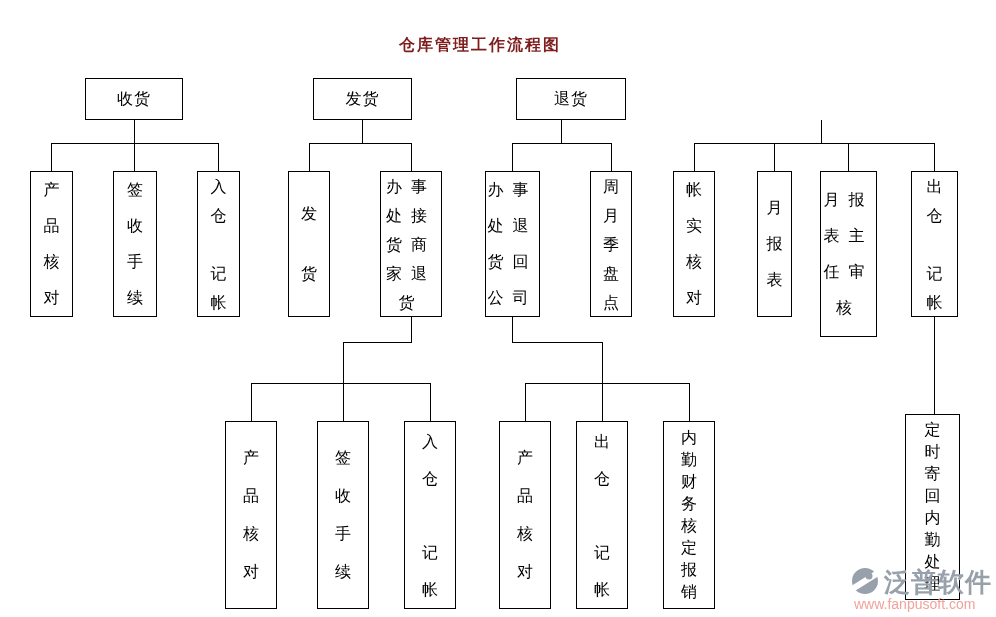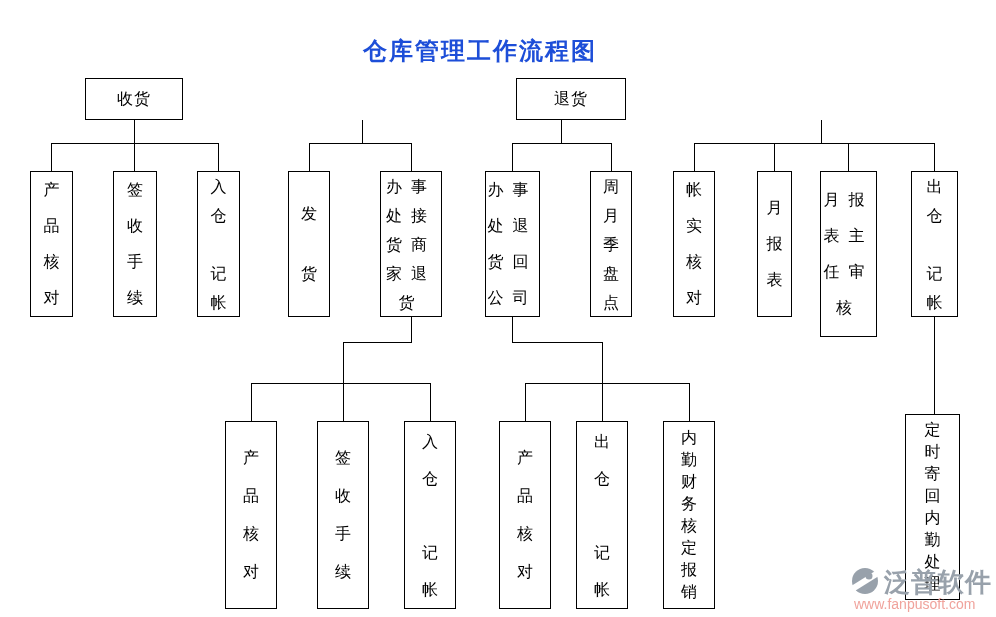--- a/index.html
+++ b/index.html
@@ -11,24 +11,24 @@
     height: 617px;
     background: #fff;
     overflow: hidden;
   }
   .title {
     position: absolute;
     left: 330px;
     top: 35px;
     width: 300px;
     text-align: center;
-    font-size: 24px;
+    font-size: 16px;
     font-weight: bold;
     letter-spacing: 2px;
-    color: #1d4ed8;
+    color: #7f1d1d;
   }
   .box {
     position: absolute;
     border: 1px solid #000;
     background: #fff;
     color: #000;
     font-size: 16px;
     display: flex;
     align-items: center;
     justify-content: center;
@@ -77,20 +77,21 @@
   }
 </style>
 </head>
 <body>
 
 <div class="canvas">
 
   <div class="title">仓库管理工作流程图</div>
 
   <div class="box hdr" style="left:85px;top:78px;width:98px;height:42px">收货</div>
+  <div class="box hdr" style="left:313px;top:78px;width:99px;height:42px">发货</div>
   <div class="box hdr" style="left:516px;top:78px;width:110px;height:42px">退货</div>
 
   <div class="box lh36" style="left:30px;top:171px;width:43px;height:146px">产
 品
 核
 对</div>
   <div class="box lh36" style="left:113px;top:171px;width:44px;height:146px">签
 收
 手
 续</div>

